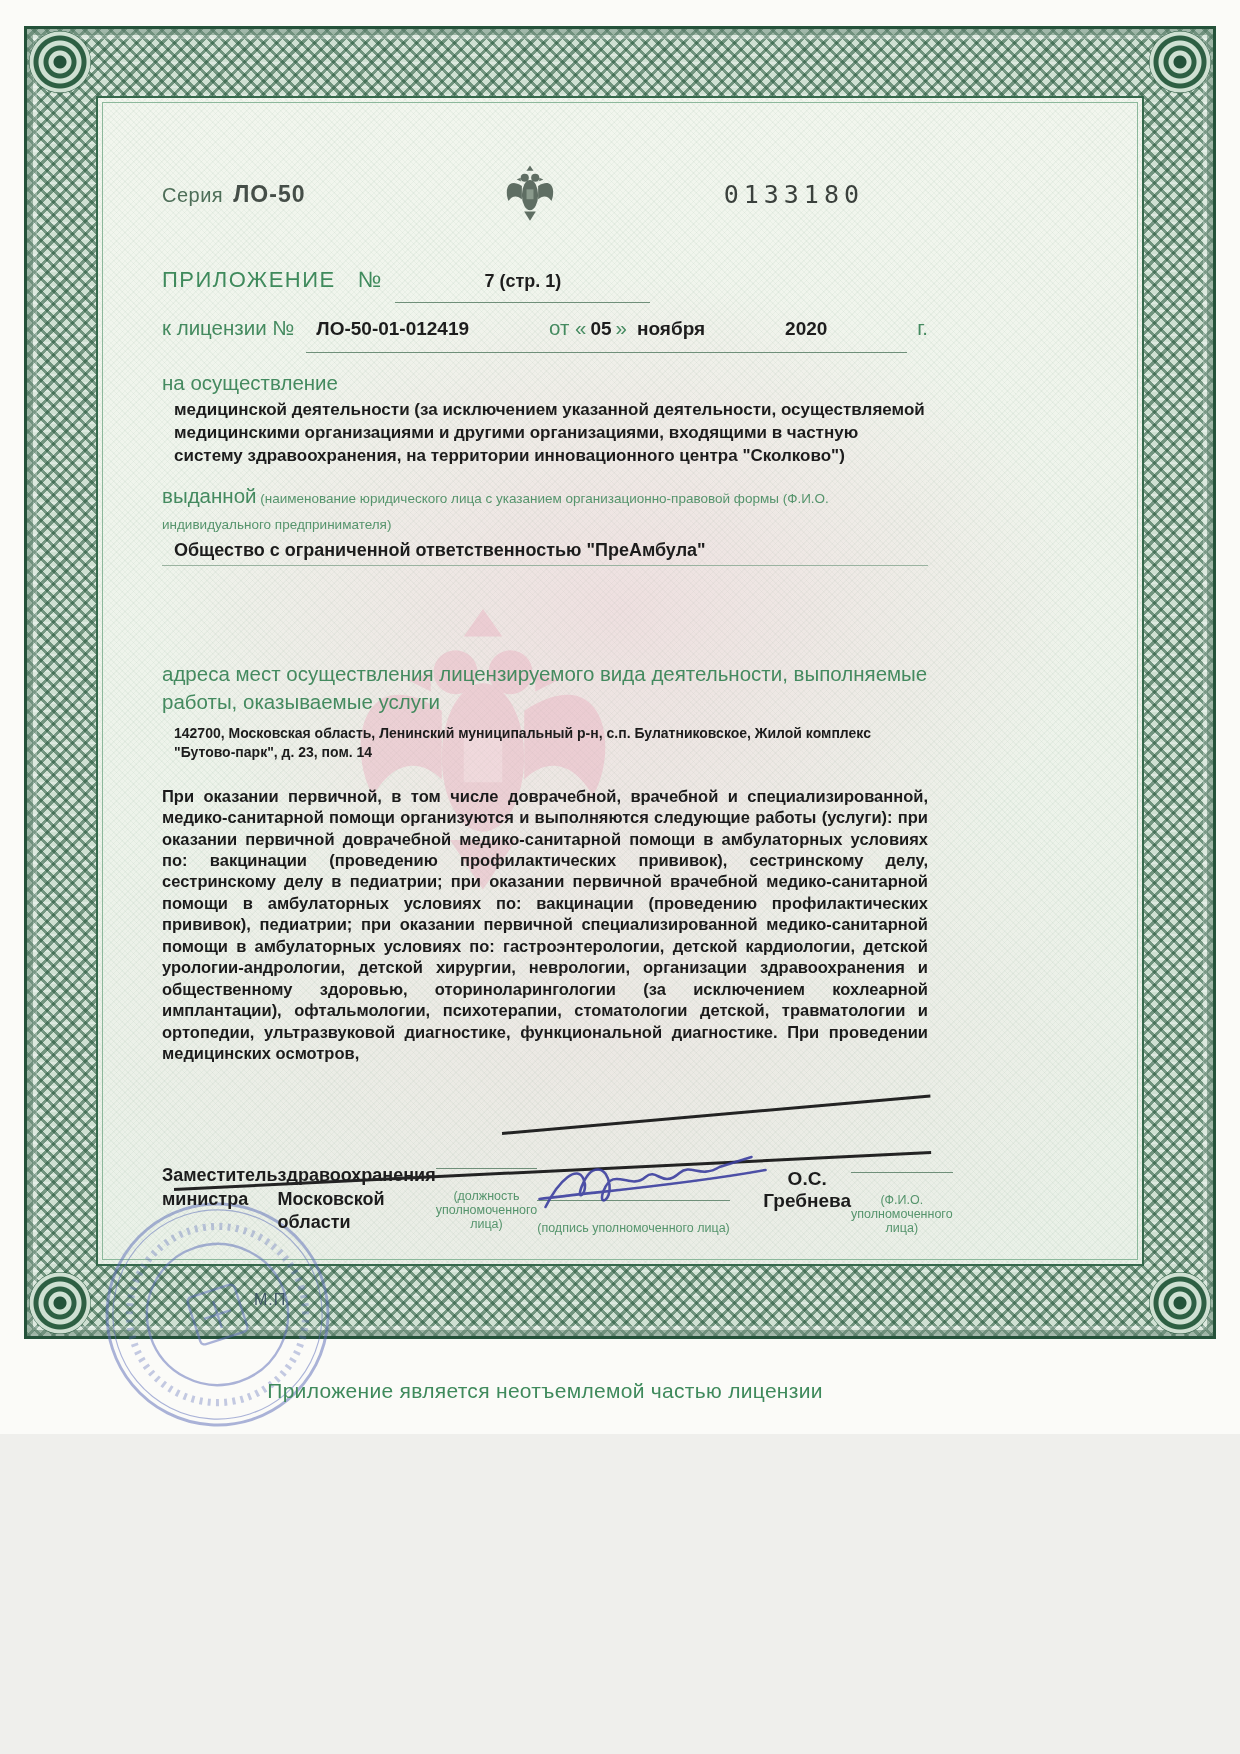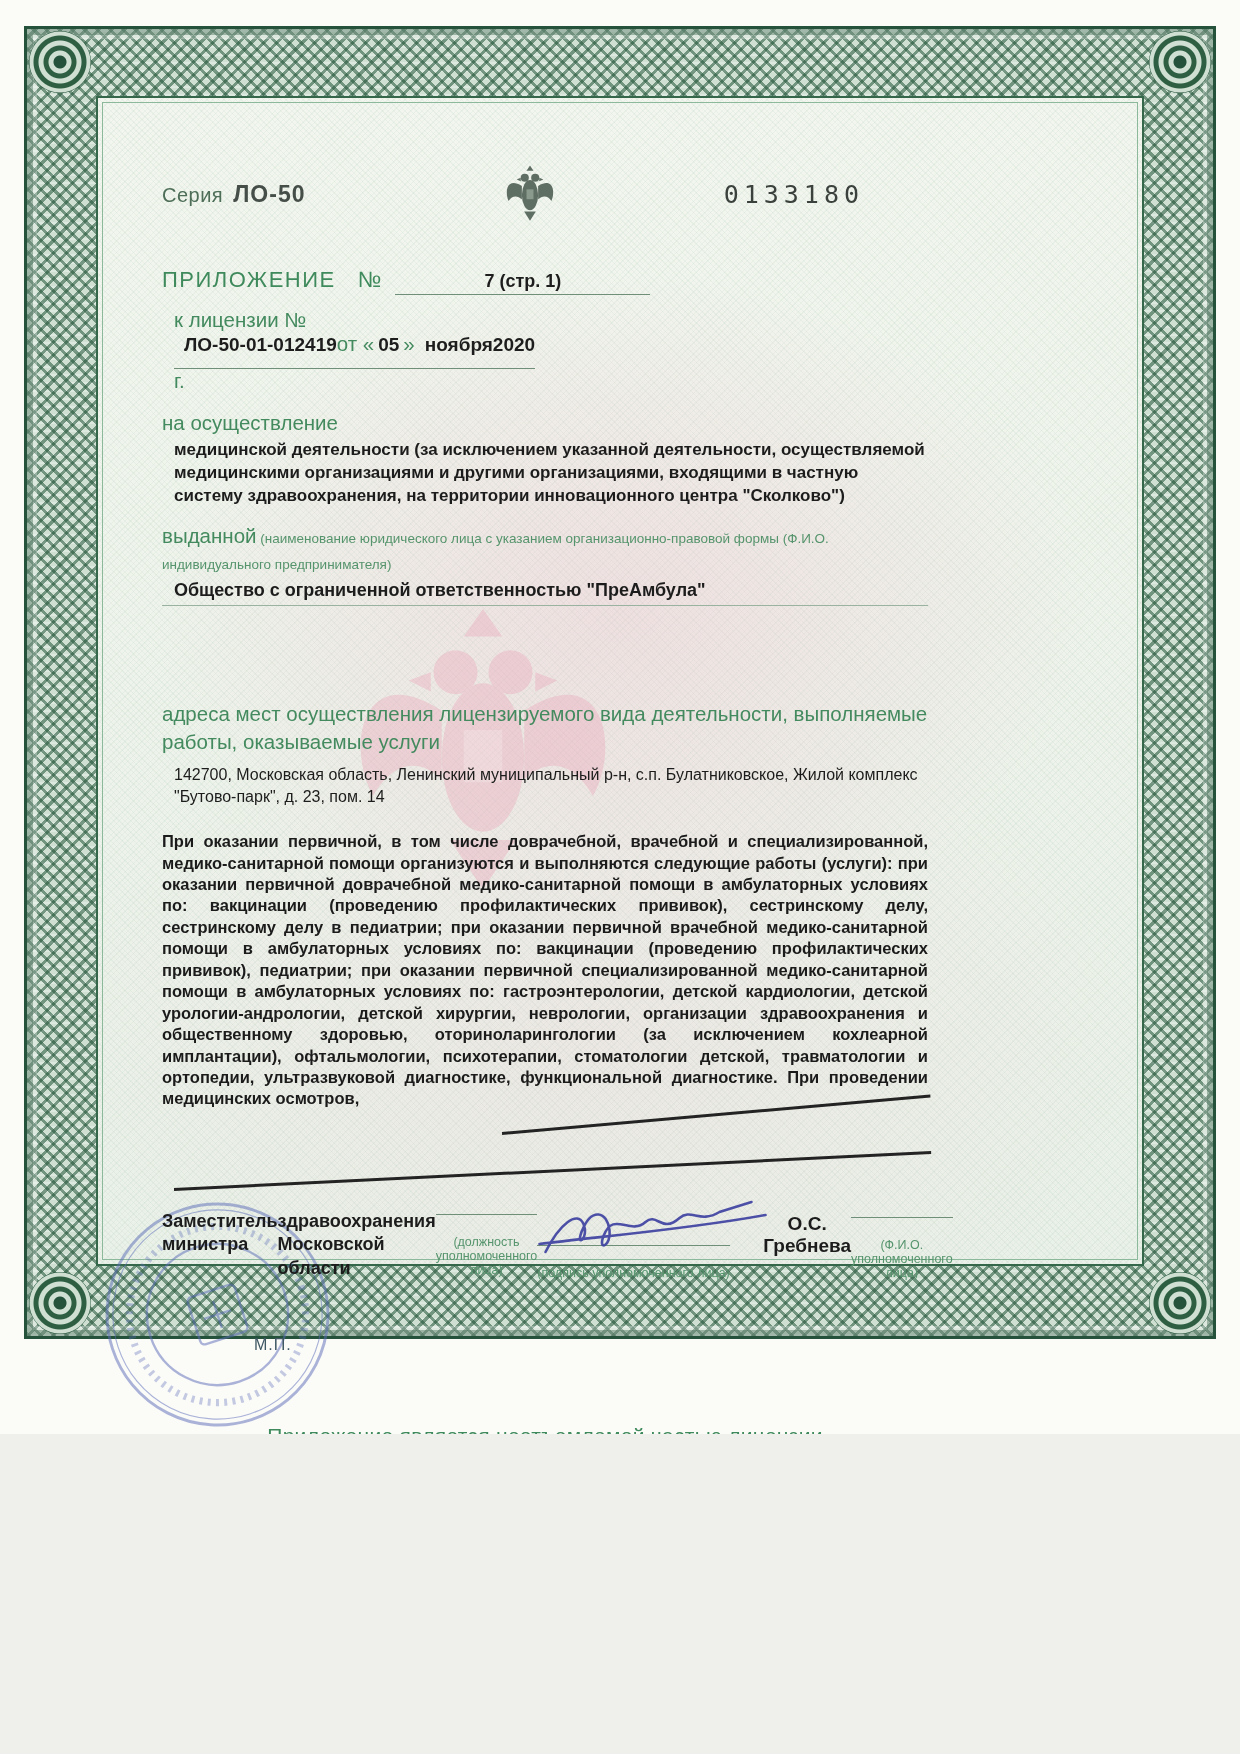--- a/index.html
+++ b/index.html
@@ -64,38 +64,38 @@
   .series b { font-size:23px; color:#454e48; font-weight:600; margin-left:10px; letter-spacing:1px; }
   .coat { width:58px; height:82px; margin-left:30px; }
   .serial { font-family:"DejaVu Sans Mono", monospace; font-size:25px; color:#3b413d; letter-spacing:5px; margin-right:64px; }
 
   .ministry { margin-top:14px; text-align:center; color:#1d7a45; font-weight:bold; font-size:26px; line-height:1.3; letter-spacing:.5px; }
 
   
   .annex-row { margin-top:32px; display:flex; align-items:baseline; font-size:22px; color:#3f8a5c; letter-spacing:1.5px; }
   .annex-row .no { margin-left:22px; letter-spacing:0; }
   .field { border-bottom:1px solid #6f8f79; }
-  .annex-field { width:255px; margin-left:14px; text-align:center; font-size:18px; font-weight:bold; color:#1d1d1d; letter-spacing:0; padding-bottom:2px; }
-
-  .license-row { margin-top:13px; display:flex; align-items:baseline; font-size:20.5px; color:#448a5f;flex-direction:column; }
+  .annex-field { width:255px; margin-left:14px; text-align:center; font-size:18px; font-weight:bold; color:#1d1d1d; letter-spacing:0; padding-bottom:10px; }
+
+  .license-row { margin-top:13px; display:flex; align-items:baseline; font-size:20.5px; color:#448a5f; }
   .license-group { flex:1; display:flex; align-items:baseline; border-bottom:1px solid #6f8f79; margin:0 10px 0 12px; padding-bottom:12px; }
   .license-group .val { font-weight:bold; color:#1d1d1d; font-size:19px; }
   .spacer { flex:1; }
   .g { color:#448a5f; font-size:20.5px; }
 
   .purpose { margin-top:18px; font-size:20.5px; color:#448a5f; }
   .activity { margin-top:4px; padding-left:12px; font-size:17px; font-weight:bold; line-height:1.35; color:#1c1c1c; }
 
   .issued { margin-top:13px; color:#448a5f; line-height:1.5; }
   .issued .lead { font-size:20.5px; }
   .issued .note { font-size:13.5px; color:#55946c; }
   .org { margin-top:4px; padding:0 0 4px 12px; font-size:18px; font-weight:bold; color:#1c1c1c; border-bottom:1px solid #9ab3a0; }
 
   .addresses-label { margin-top:94px; font-size:20.5px; color:#448a5f; line-height:1.4; }
-  .address { margin-top:7px; padding-left:12px; font-size:16px; font-weight:normal; line-height:1.35; color:#1c1c1c; }
+  .address { margin-top:7px; padding-left:12px; font-size:14px; font-weight:bold; line-height:1.35; color:#1c1c1c; }
 
   .works { margin-top:24px; font-size:16.5px; font-weight:bold; line-height:1.3; text-align:justify; color:#1b1b1b; }
 
   .strike { position:absolute; height:2.6px; background:#232323; transform-origin:left center; }
   .strike.a { left:340px; top:1034px; width:430px; transform:rotate(-5deg); }
   .strike.b { left:12px; top:1090px; width:758px; transform:rotate(-2.8deg); }
 
   
   .sign-row { margin-top:100px; display:flex; align-items:flex-end; }
   .col { display:flex; flex-direction:row; }

